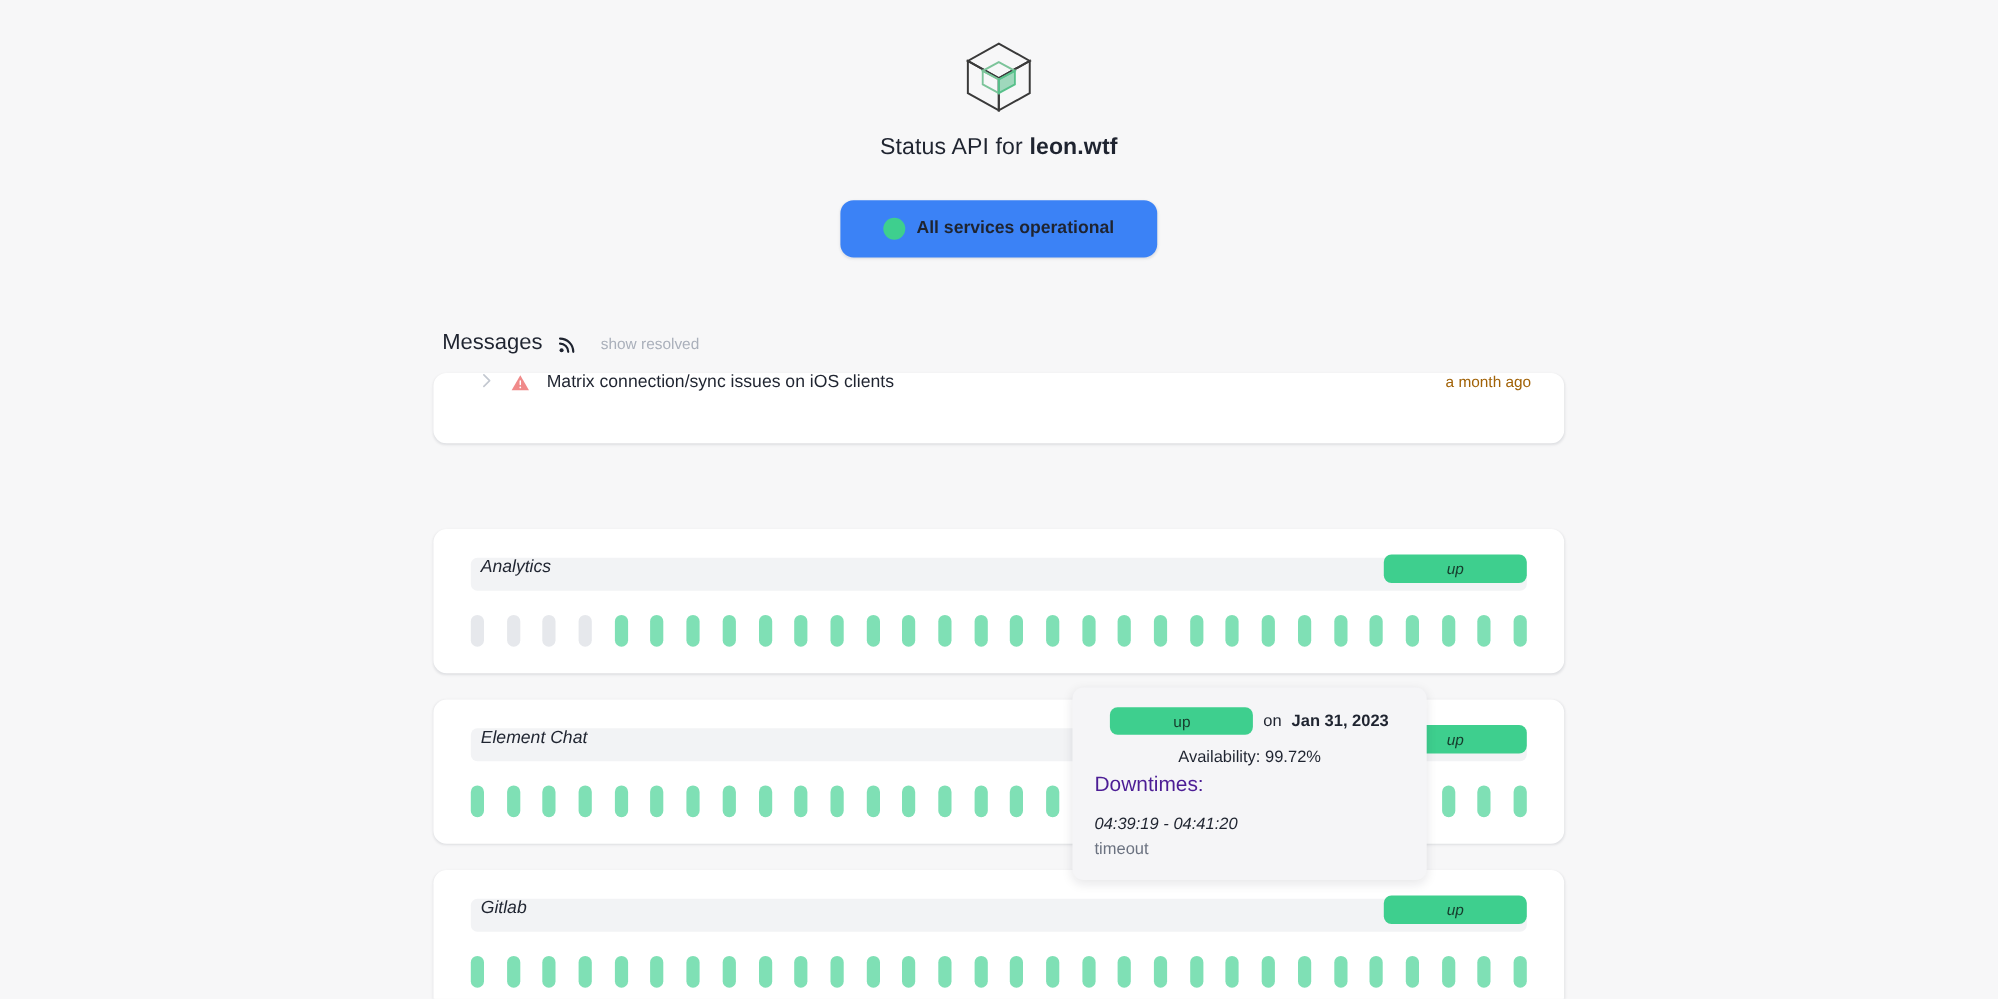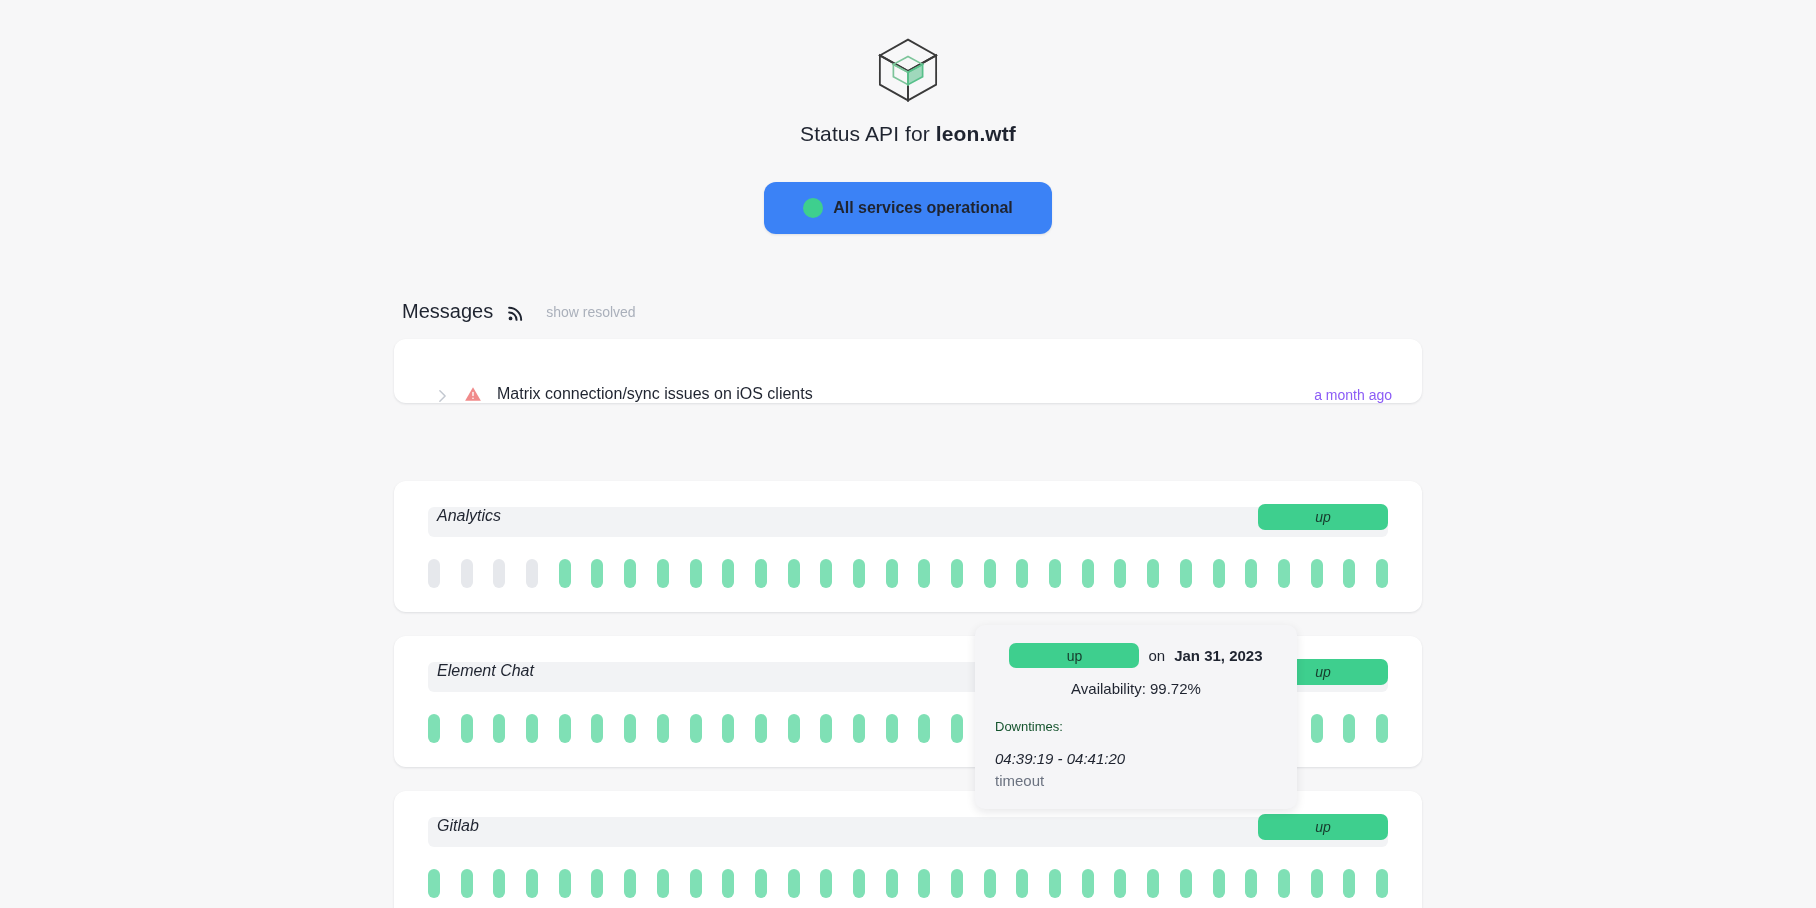--- a/index.html
+++ b/index.html
@@ -115,21 +115,21 @@
     margin-left: 8px;
     cursor: pointer;
   }
 
   .message-card {
     background: #ffffff;
     border-radius: 12px;
     box-shadow: 0 1px 3px rgba(16,24,40,0.07), 0 1px 2px rgba(16,24,40,0.04);
     height: 64px;
     display: flex;
-    align-items: flex-end;
+    align-items: flex-start;
     padding: 0 30px 0 44px;
   }
 
   .chev {
     width: 9px;
     height: 14px;
     flex: none;
     margin-right: 17px;
     cursor: pointer;
   }
@@ -142,21 +142,21 @@
   }
 
   .message-title {
     font-size: 16px;
     color: #1f2430;
     flex: 1;
   }
 
   .message-time {
     font-size: 14px;
-    color: #8b5cf6;
+    color: #a16207;
   }
 
   
   .services {
     width: 1028px;
     margin: 78px auto 0;
     display: flex;
     flex-direction: column;
     gap: 24px;
   }
@@ -262,23 +262,23 @@
   .tt-date { font-weight: 700; }
 
   .tt-avail {
     text-align: center;
     font-size: 15px;
     color: #1f2430;
     margin-top: 12px;
   }
 
   .tt-downtitle {
-    font-size: 13px;
-    color: #14532d;
-    margin-top: 22px;
+    font-size: 19px;
+    color: #4c1d95;
+    margin-top: 6px;
   }
 
   .tt-range {
     font-size: 15px;
     font-style: italic;
     color: #1f2430;
     margin-top: 16px;
   }
 
   .tt-reason {

